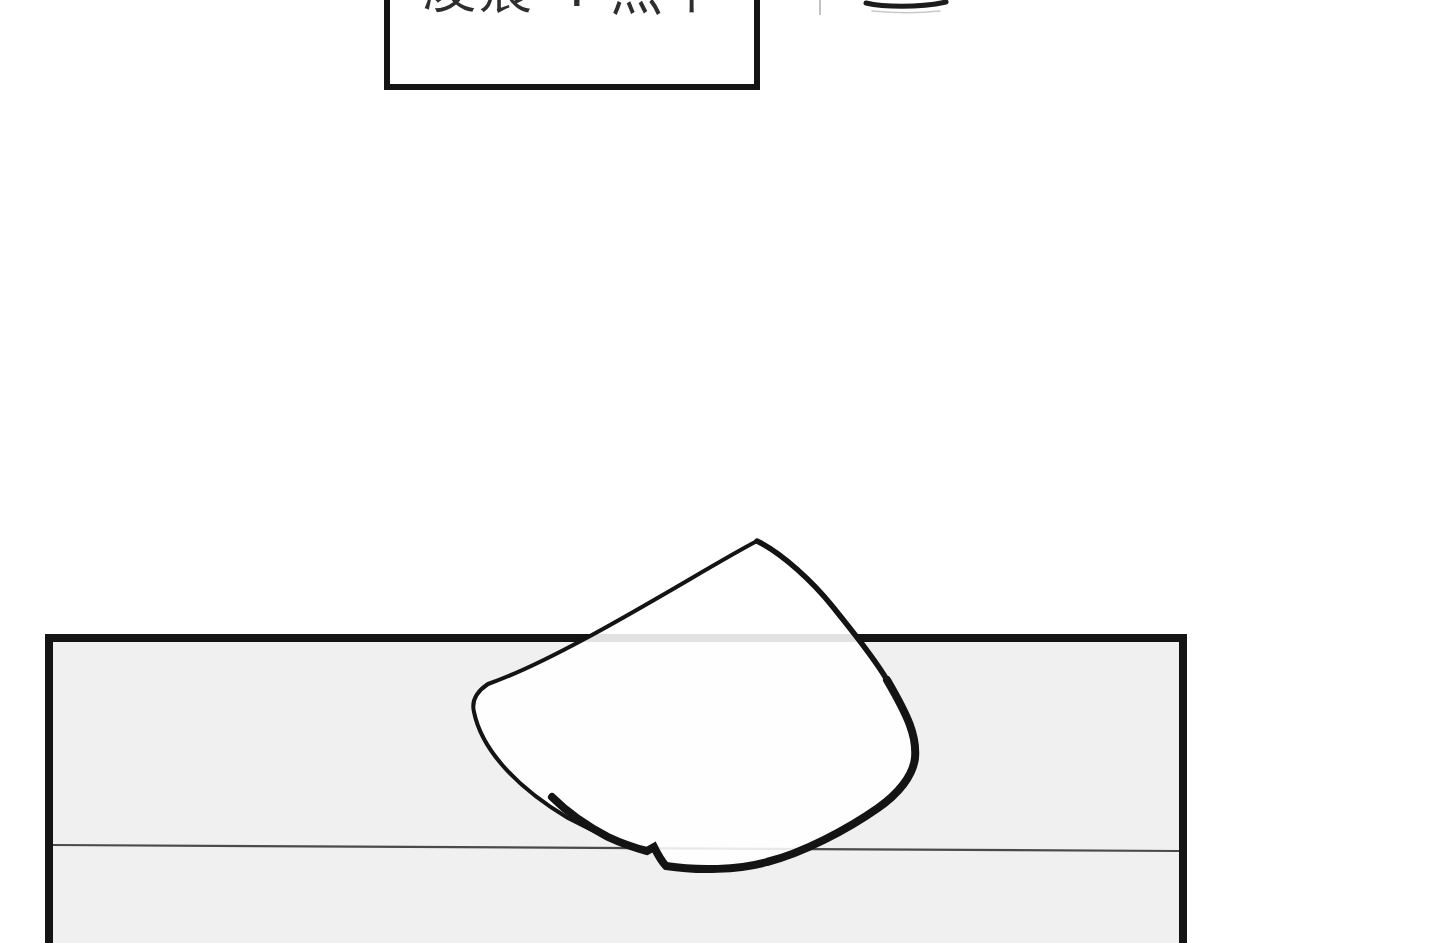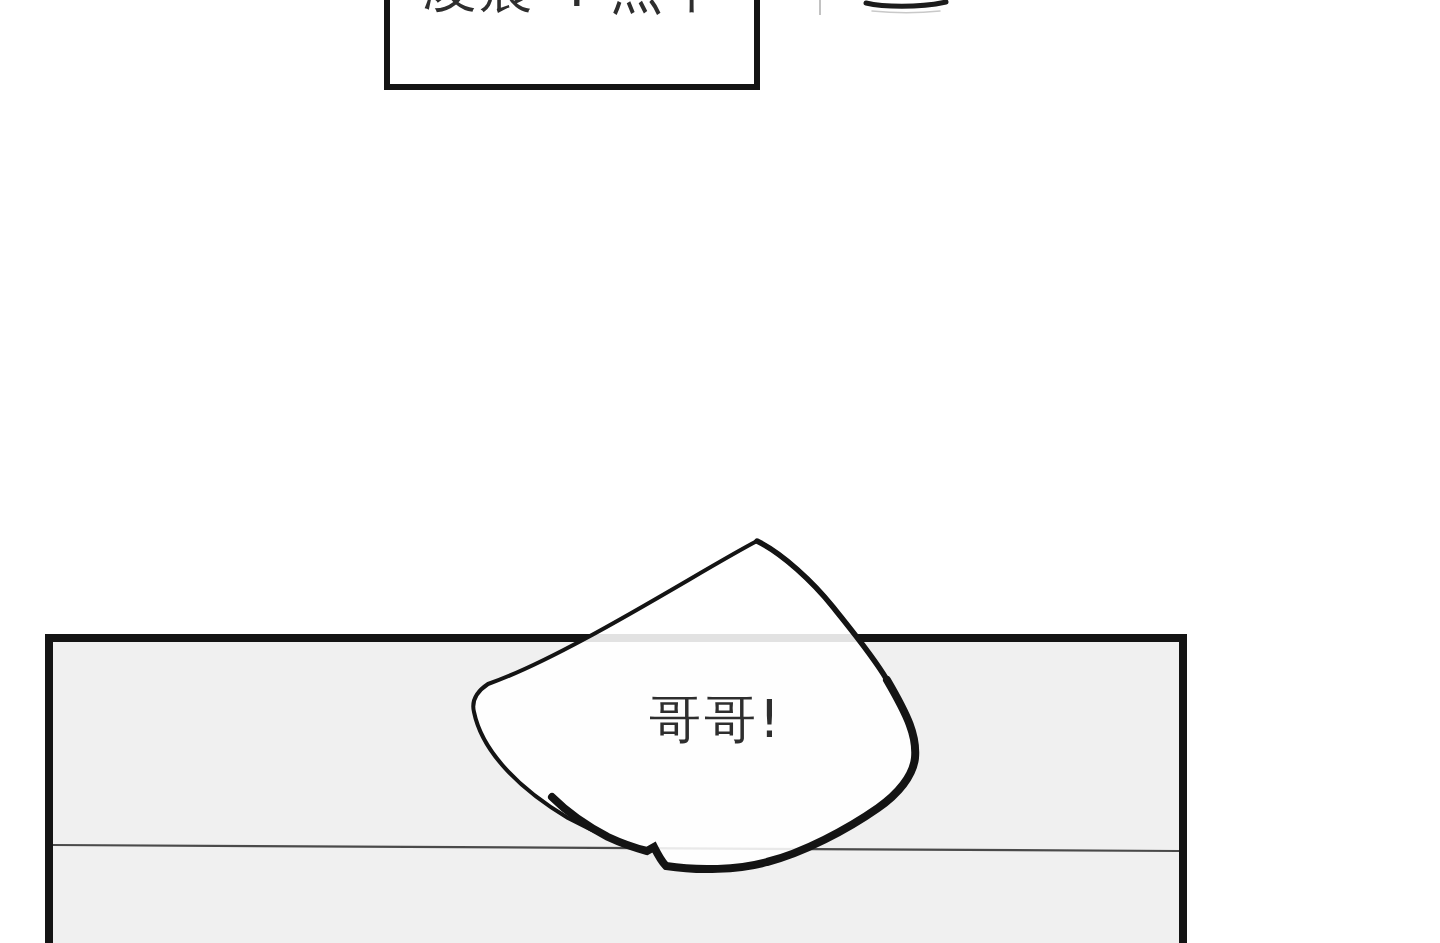--- a/index.html
+++ b/index.html
@@ -133,15 +133,14 @@
              C 105,282 125,298 150,311
              C 165,318 177,322 189,325
              L 196,321
              C 200,329 203,335 208,340
              C 240,345 280,344 309,336
              C 345,327 390,303 420,282
              C 440,268 455,250 457,232
              C 459,210 450,190 429,154" fill="none" stroke="#141414" stroke-width="8" stroke-linecap="round"></path>
   </svg>
 
-  <div class="bubble-text">哥哥!</div>
 
 </div>
 
 </body></html>

